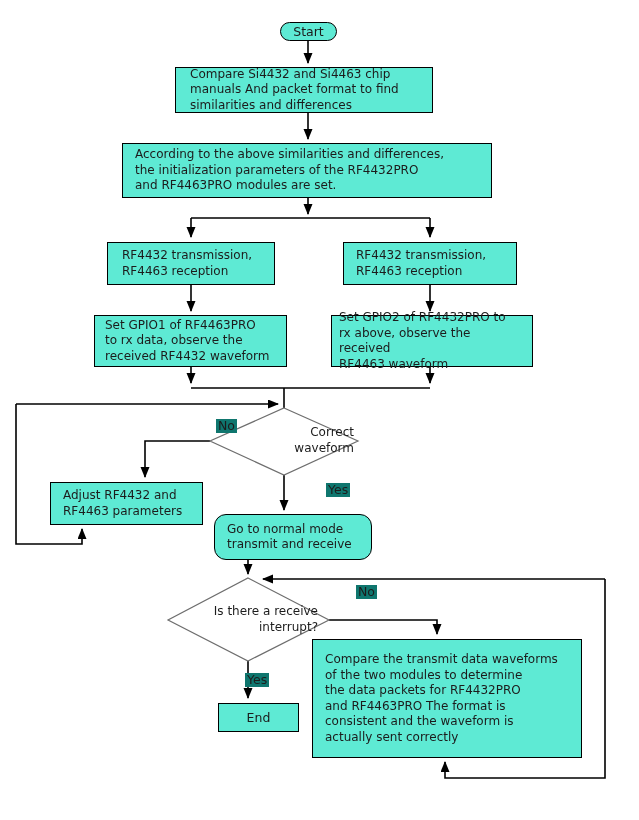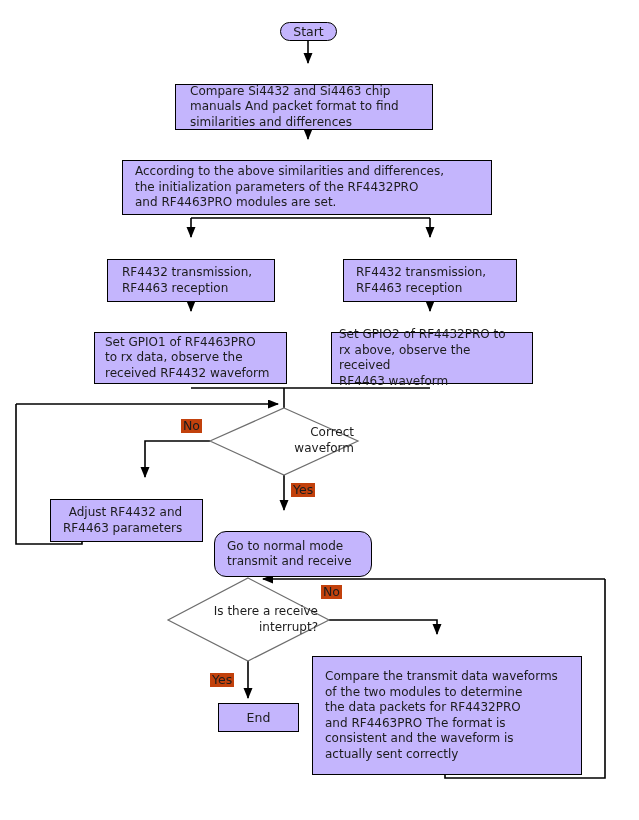--- a/index.html
+++ b/index.html
@@ -3,34 +3,34 @@
 <meta charset="utf-8">
 <style>
   html,body{margin:0;padding:0;background:#ffffff;}
   .stage{
     position:relative;width:639px;height:820px;background:#ffffff;
     font-family:"DejaVu Sans","Liberation Sans",sans-serif;
     color:#1c1c1c;font-size:12px;line-height:15.5px;overflow:hidden;
   }
   .layer{position:absolute;left:0;top:0;}
   .node{
-    position:absolute;box-sizing:border-box;background:#c4b5fd;
+    position:absolute;box-sizing:border-box;background:#5eead4;
     border:1.5px solid #000000;display:flex;align-items:center;
     white-space:pre-line;
   }
-  .rect{justify-content:flex-start;padding:2px 8px 2px 12px;margin-top:17px;}
+  .rect{justify-content:flex-start;padding:2px 8px 2px 12px;}
   .terminal{justify-content:center;text-align:center;padding:0 4px;}
   .rounded{border-radius:10px;}
   .dlabel{
     position:absolute;text-align:right;white-space:pre-line;
     background:transparent;line-height:16px;
   }
   .elabel{
-    position:absolute;font-size:12.5px;color:#1c1c1c;background:#c2410c;
-    line-height:14px;padding:0 2px;
+    position:absolute;font-size:12.5px;color:#1c1c1c;background:#0f766e;
+    line-height:14px;padding:0 2px;margin-left:35px;
   }
   svg .edge{stroke:#000000;stroke-width:1.6;fill:none;}
   svg .diamond{fill:#ffffff;stroke:#6e6e6e;stroke-width:1.2;}
 </style>
 </head>
 <body>
 
 <div class="stage">
 
   <svg class="layer" width="639" height="820" viewBox="0 0 639 820">
@@ -111,21 +111,21 @@
 
   <div class="node rect" style="left:331px;top:315px;width:202px;height:52px;padding-left:7px;">
     <span>Set GPIO2 of RF4432PRO to
 rx above, observe the received
 RF4463 waveform</span>
   </div>
 
   <div class="dlabel" style="left:214px;top:424px;width:140px;">Correct
 waveform</div>
 
-  <div class="node rect" style="left:50px;top:482px;width:153px;height:43px;text-align:right;">
+  <div class="node rect" style="left:50px;top:482px;width:153px;height:43px;">
     <span>Adjust RF4432 and
 RF4463 parameters</span>
   </div>
 
   <div class="node rect" style="left:214px;top:514px;width:158px;height:46px;border-radius:12px;">
     <span>Go to normal mode
 transmit and receive</span>
   </div>
 
   <div class="dlabel" style="left:178px;top:603px;width:140px;">Is there a receive

